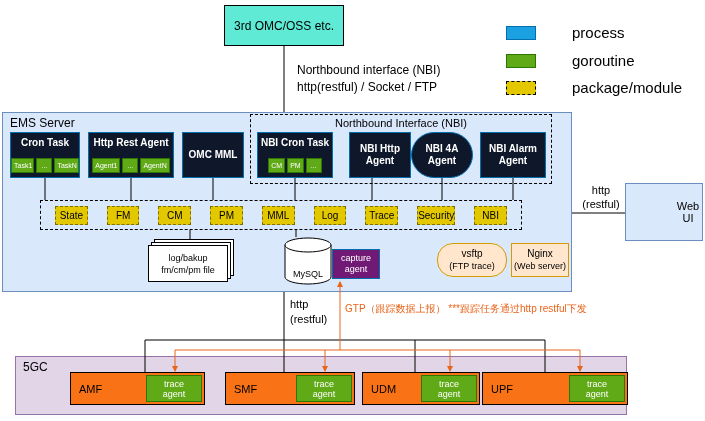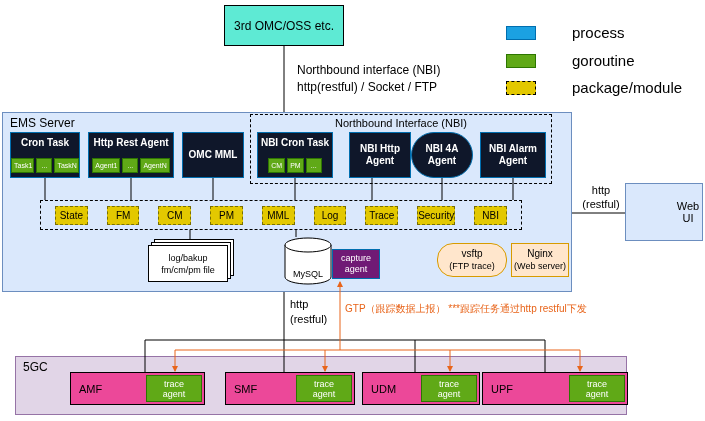--- a/index.html
+++ b/index.html
@@ -51,21 +51,21 @@
   .tanbox { position:absolute; top:243px; height:34px; background:#ffe6cc; border:1px solid #d79b00; display:flex; flex-direction:column; align-items:center; justify-content:center; font-size:10px; line-height:12px; color:#000; }
   .vsftp { left:437px; width:70px;border-radius:16px; }
   .nginx { left:511px; width:58px; }
   .tanbox .sub { font-size:9px; }
 
   .webui { left:625px; top:183px; width:78px; height:58px; background:#dae8fc; border-color:#6c8ebf; font-size:11px;padding-left:48px; }
   .http-right { left:576px; top:183px; width:50px; text-align:center; font-size:11px; line-height:14px; }
   .http-bottom { left:290px; top:297px; font-size:11px; line-height:15px; }
   .gtp-note { position:absolute; left:345px; top:302px; font-size:10px; color:#e8641a; }
 
-  .nf { position:absolute; top:372px; height:33px; background:#ec4899; border:1px solid #000; display:flex; align-items:center; padding-left:8px; font-size:11px; color:#000; }
+  .nf { position:absolute; top:372px; height:33px; background:#f97316; border:1px solid #000; display:flex; align-items:center; padding-left:8px; font-size:11px; color:#000; }
   .trace { position:absolute; top:2px; right:2px; bottom:2px; width:56px; background:#60a917; border:1px solid #2d7600; color:#fff; font-size:9px; line-height:10px; display:flex; flex-direction:column; align-items:center; justify-content:center; }
 </style>
 </head>
 <body>
 
 <div class="canvas">
 
   <div class="container-bg ems-bg">
     <span class="container-title">EMS Server</span>
   </div>

